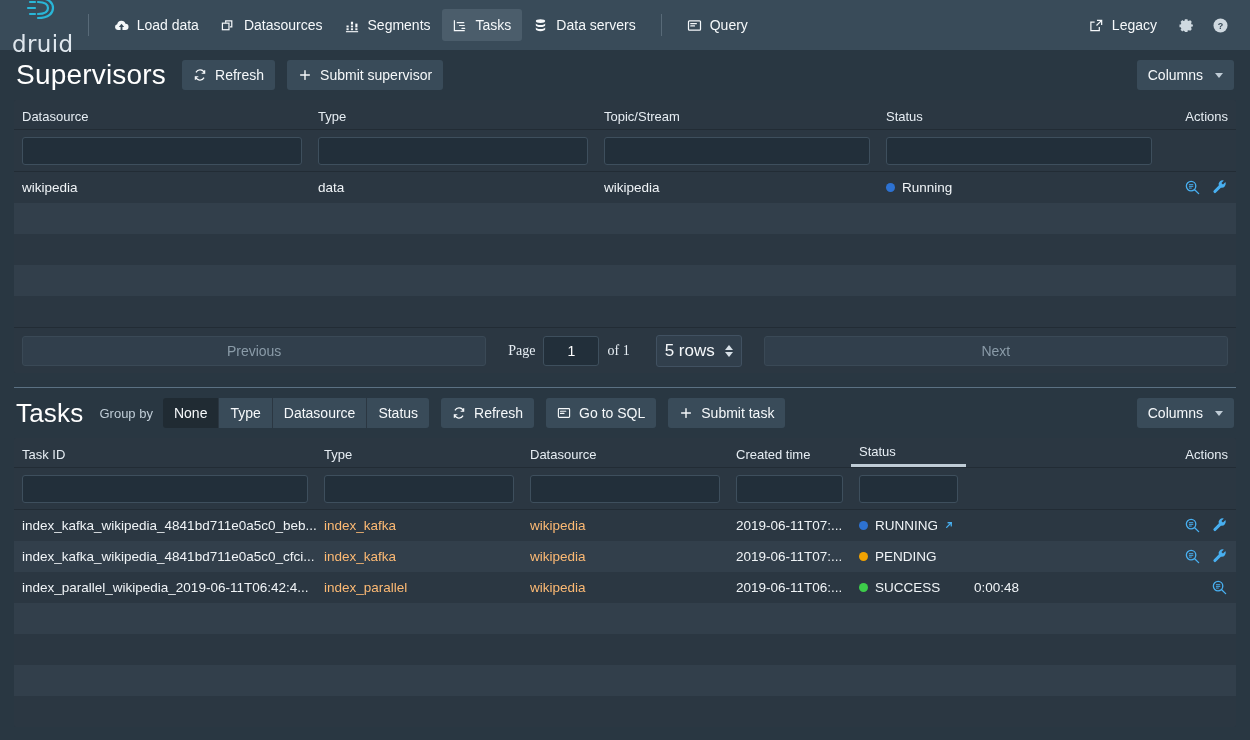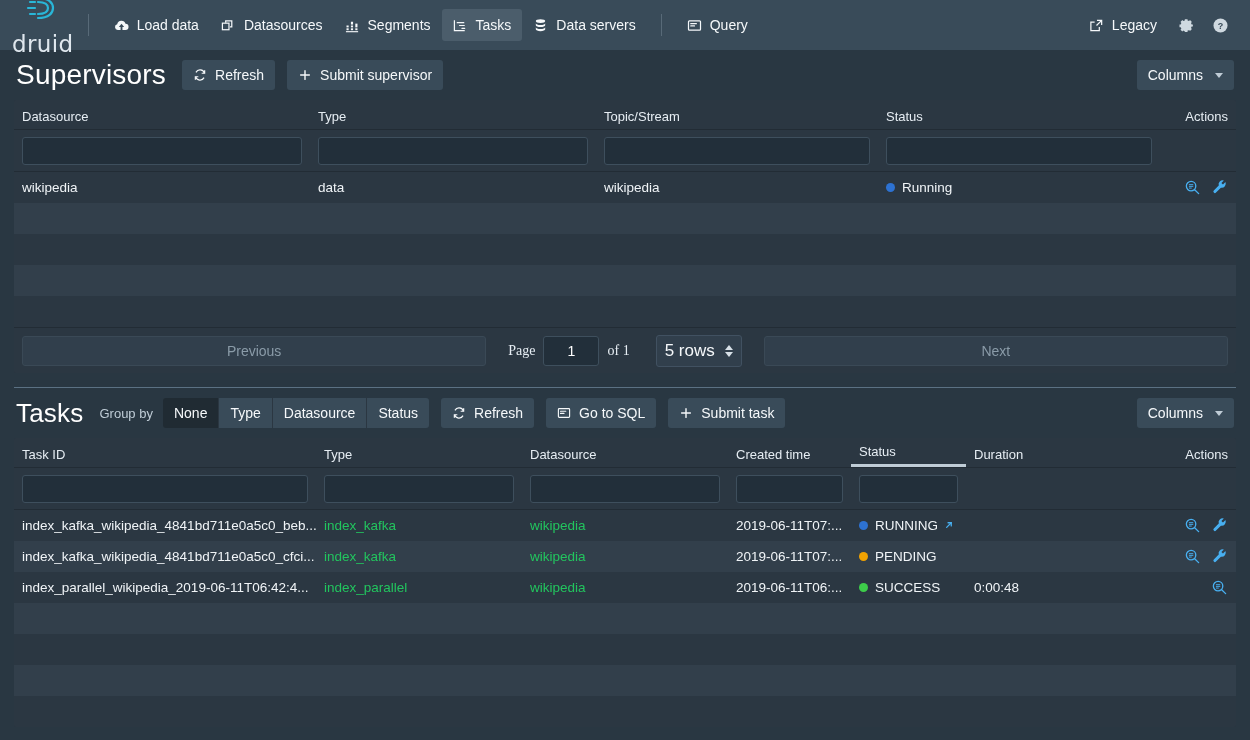--- a/index.html
+++ b/index.html
@@ -92,21 +92,21 @@
     width: 100%; height: 28px; background: #222f3a; border: 1px solid #3e4f5d;
     border-radius: 3px; color: #f5f8fa; font-size: 13px; padding: 0 8px;
     font-family: "Liberation Sans", sans-serif; outline: none;
   }
   .tbody { }
   .tr { display: flex; align-items: center; height: 31px; }
   .tr.odd { background: #2b3742; }
   .tr.even { background: #323f4b; }
   .td { padding: 0 8px; font-size: 13.5px; color: #f0f4f7; overflow: hidden;
         white-space: nowrap; text-overflow: ellipsis; display: flex; align-items: center; }
-  .td.link { color: #22c55e; }
+  .td.link { color: #fdba74; }
   .td.right { justify-content: flex-end; gap: 10px; }
   .dot { width: 9px; height: 9px; border-radius: 50%; display: inline-block; margin-right: 7px; flex: none; }
   .act { cursor: pointer; display: inline-flex; }
 
   
   .pager { display: flex; align-items: center; height: 46px; padding: 8px 8px;
            background: #2b3742; border-top: 1px solid #222c35; }
   .pg-btn {
     flex: 1 1 0; height: 30px; background: #313f4c; border: 1px solid #3a4956;
     border-radius: 3px; color: #8a9ba8; font-size: 14px; cursor: not-allowed;
@@ -393,21 +393,20 @@
   </div>
 </div>
 
 <div class="tbl">
   <div class="thead">
     <div class="th" style="width:302px">Task ID</div>
     <div class="th" style="width:206px">Type</div>
     <div class="th" style="width:206px">Datasource</div>
     <div class="th" style="width:123px">Created time</div>
     <div class="th sorted" style="width:115px">Status</div>
-    <div class="th" style="width:150px">Duration</div>
     <div class="th right" style="flex:1">Actions</div>
   </div>
 
   <div class="filter-row">
     <div class="fcell" style="width:302px"><input class="finput" value="" style=""></div>
     <div class="fcell" style="width:206px"><input class="finput" value="" style=""></div>
     <div class="fcell" style="width:206px"><input class="finput" value="" style=""></div>
     <div class="fcell" style="width:123px"><input class="finput" value="" style=""></div>
     <div class="fcell" style="width:115px"><input class="finput" value="" style=""></div>
     <div class="fcell" style="width:150px"></div>

